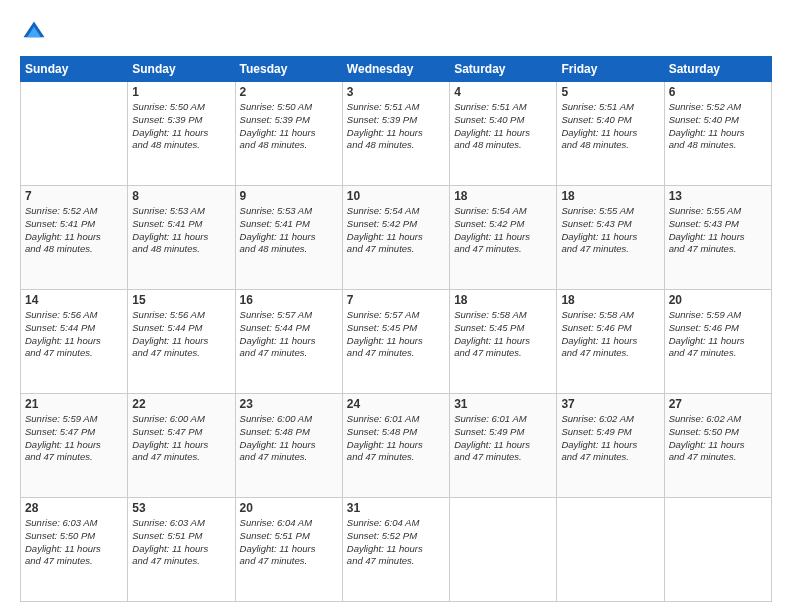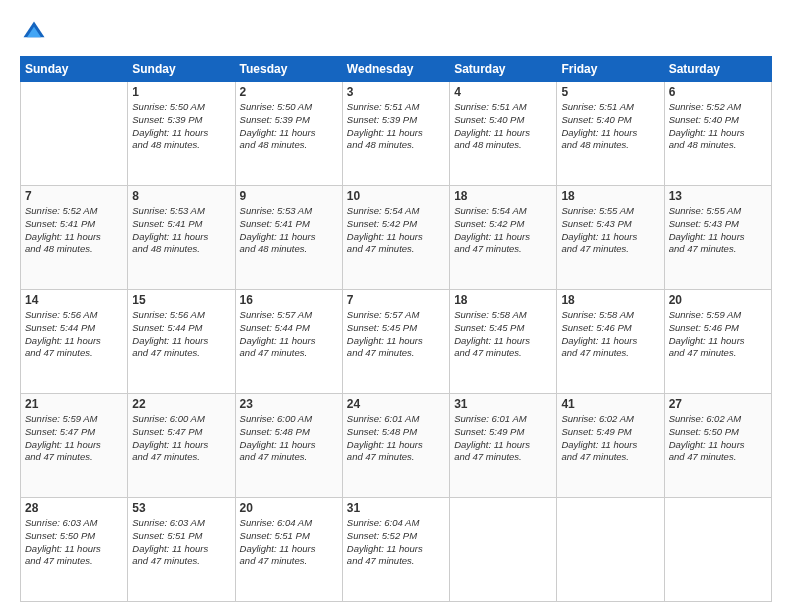--- a/index.html
+++ b/index.html
@@ -318,21 +318,21 @@
 and 47 minutes.</div>
           </td>
           <td>
             <span class="day-num">31</span>
             <div class="day-info" style="white-space: pre-line;">Sunrise: 6:01 AM
 Sunset: 5:49 PM
 Daylight: 11 hours
 and 47 minutes.</div>
           </td>
           <td>
-            <span class="day-num">41</span>
+            <span class="day-num">37</span>
             <div class="day-info" style="white-space: pre-line;">Sunrise: 6:02 AM
 Sunset: 5:49 PM
 Daylight: 11 hours
 and 47 minutes.</div>
           </td>
           <td>
             <span class="day-num">27</span>
             <div class="day-info" style="white-space: pre-line;">Sunrise: 6:02 AM
 Sunset: 5:50 PM
 Daylight: 11 hours

